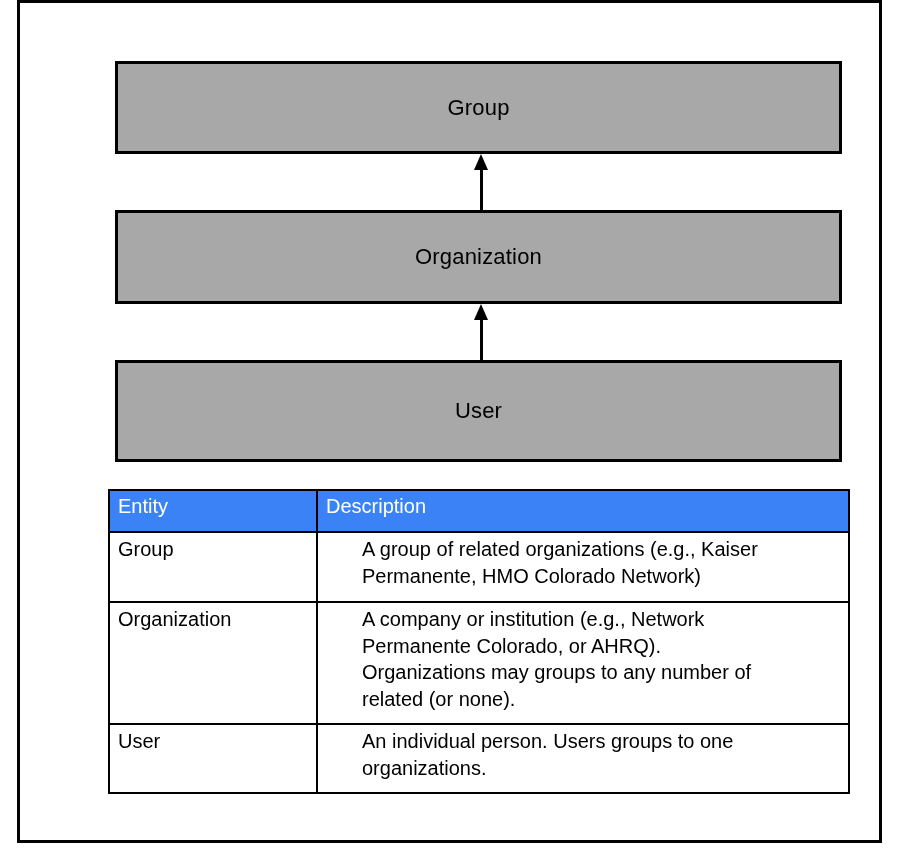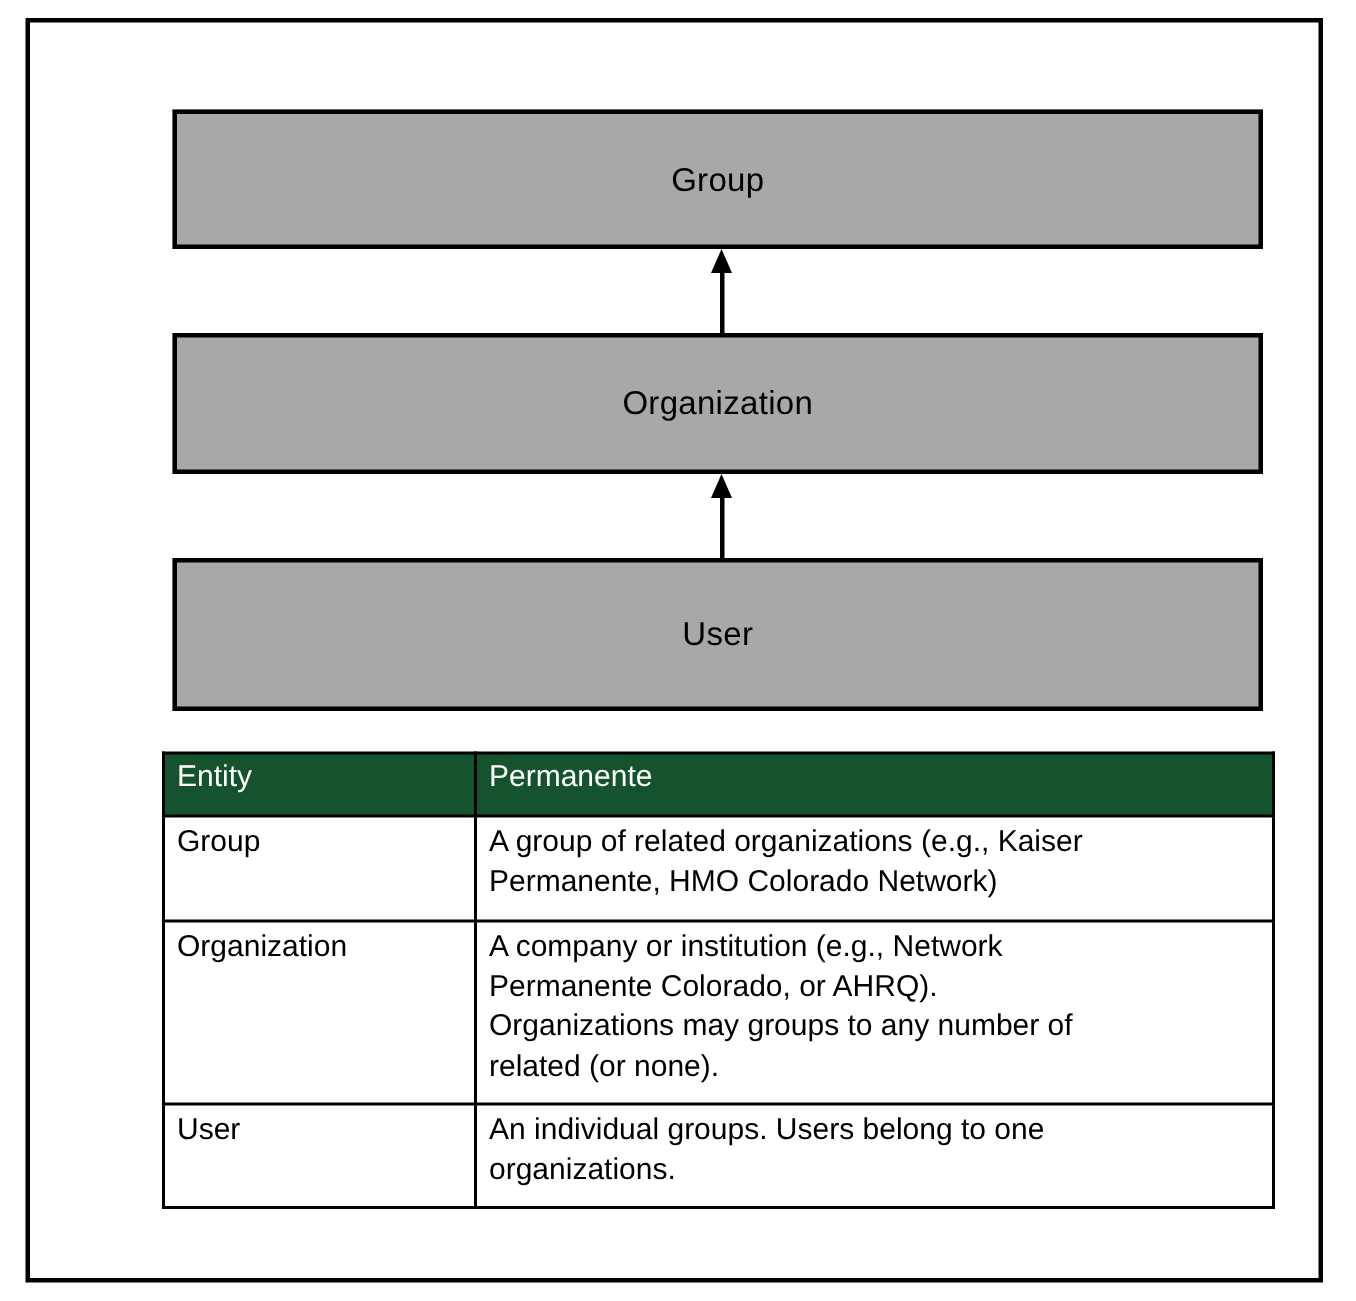--- a/index.html
+++ b/index.html
@@ -18,21 +18,21 @@
     position: relative;
     width: 904px;
     height: 867px;
     background: #ffffff;
   }
 
   
   #outer-frame {
     position: absolute;
     left: 17px;
-    top: 12px;
+    top: 0;
     width: 865px;
     height: 843px;
     border: 3px solid #000000;
     box-sizing: border-box;
     background: #ffffff;
   }
 
   
   .entity-box {
     position: absolute;
@@ -94,35 +94,35 @@
   #entity-table th,
   #entity-table td {
     border: 2px solid #000000;
     text-align: left;
     vertical-align: top;
     font-size: 20px;
     line-height: 1.33;
     padding: 3px 8px 5px 8px;
   }
   #entity-table thead th {
-    background: #14532d;
+    background: #3b82f6;
     color: #ffffff;
     font-weight: normal;
     border-color: #000000;
     height: 34px;
     padding-top: 2px;
     padding-bottom: 4px;
   }
   #entity-table tbody td {
     color: #000000;
     background: #ffffff;
   }
   .col-entity { width: 208px; }
   .col-desc   { width: 532px; }
-  .desc-line { display: block; white-space: pre; }
+  .desc-line { display: block; white-space: pre; margin-left: 36px; }
   .row-group td        { height: 60px; }
   .row-organization td { height: 112px; }
   .row-user td         { height: 59px; }
 </style>
 </head>
 <body>
 
 <div id="figure">
   <div id="outer-frame">
 
@@ -149,21 +149,21 @@
     </div>
 
     <table id="entity-table">
       <colgroup>
         <col class="col-entity">
         <col class="col-desc">
       </colgroup>
       <thead>
         <tr>
           <th>Entity</th>
-          <th>Permanente</th>
+          <th>Description</th>
         </tr>
       </thead>
       <tbody>
         <tr class="row-group">
           <td>Group</td>
           <td>
             <span class="desc-line">A group of related organizations (e.g., Kaiser</span>
             <span class="desc-line">Permanente, HMO Colorado Network)</span>
           </td>
         </tr>
@@ -172,21 +172,21 @@
           <td>
             <span class="desc-line">A company or institution (e.g., Network</span>
             <span class="desc-line">Permanente Colorado, or AHRQ).</span>
             <span class="desc-line">Organizations may groups to any number of</span>
             <span class="desc-line">related (or none).</span>
           </td>
         </tr>
         <tr class="row-user">
           <td>User</td>
           <td>
-            <span class="desc-line">An individual groups. Users belong to one</span>
+            <span class="desc-line">An individual person. Users groups to one</span>
             <span class="desc-line">organizations.</span>
           </td>
         </tr>
       </tbody>
     </table>
 
   </div>
 </div>
 
 </body></html>

